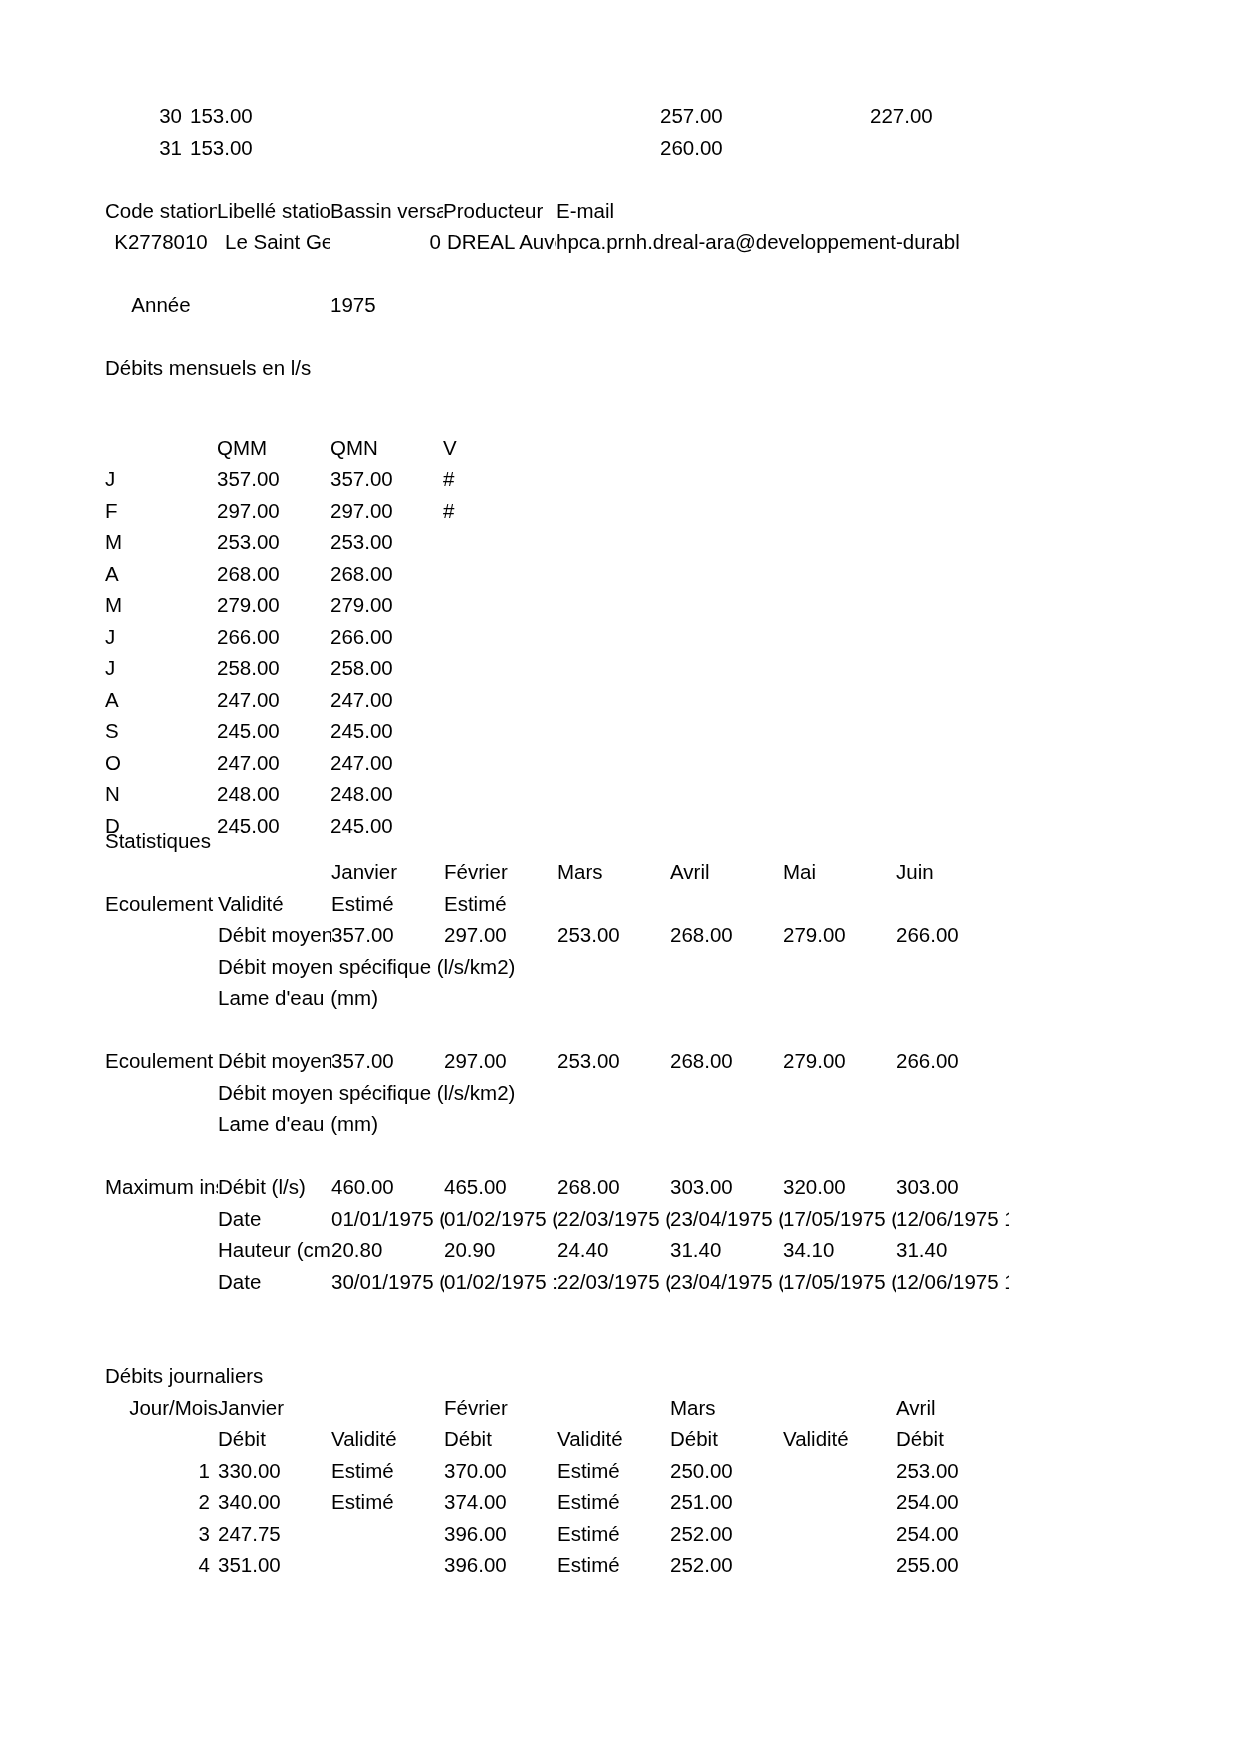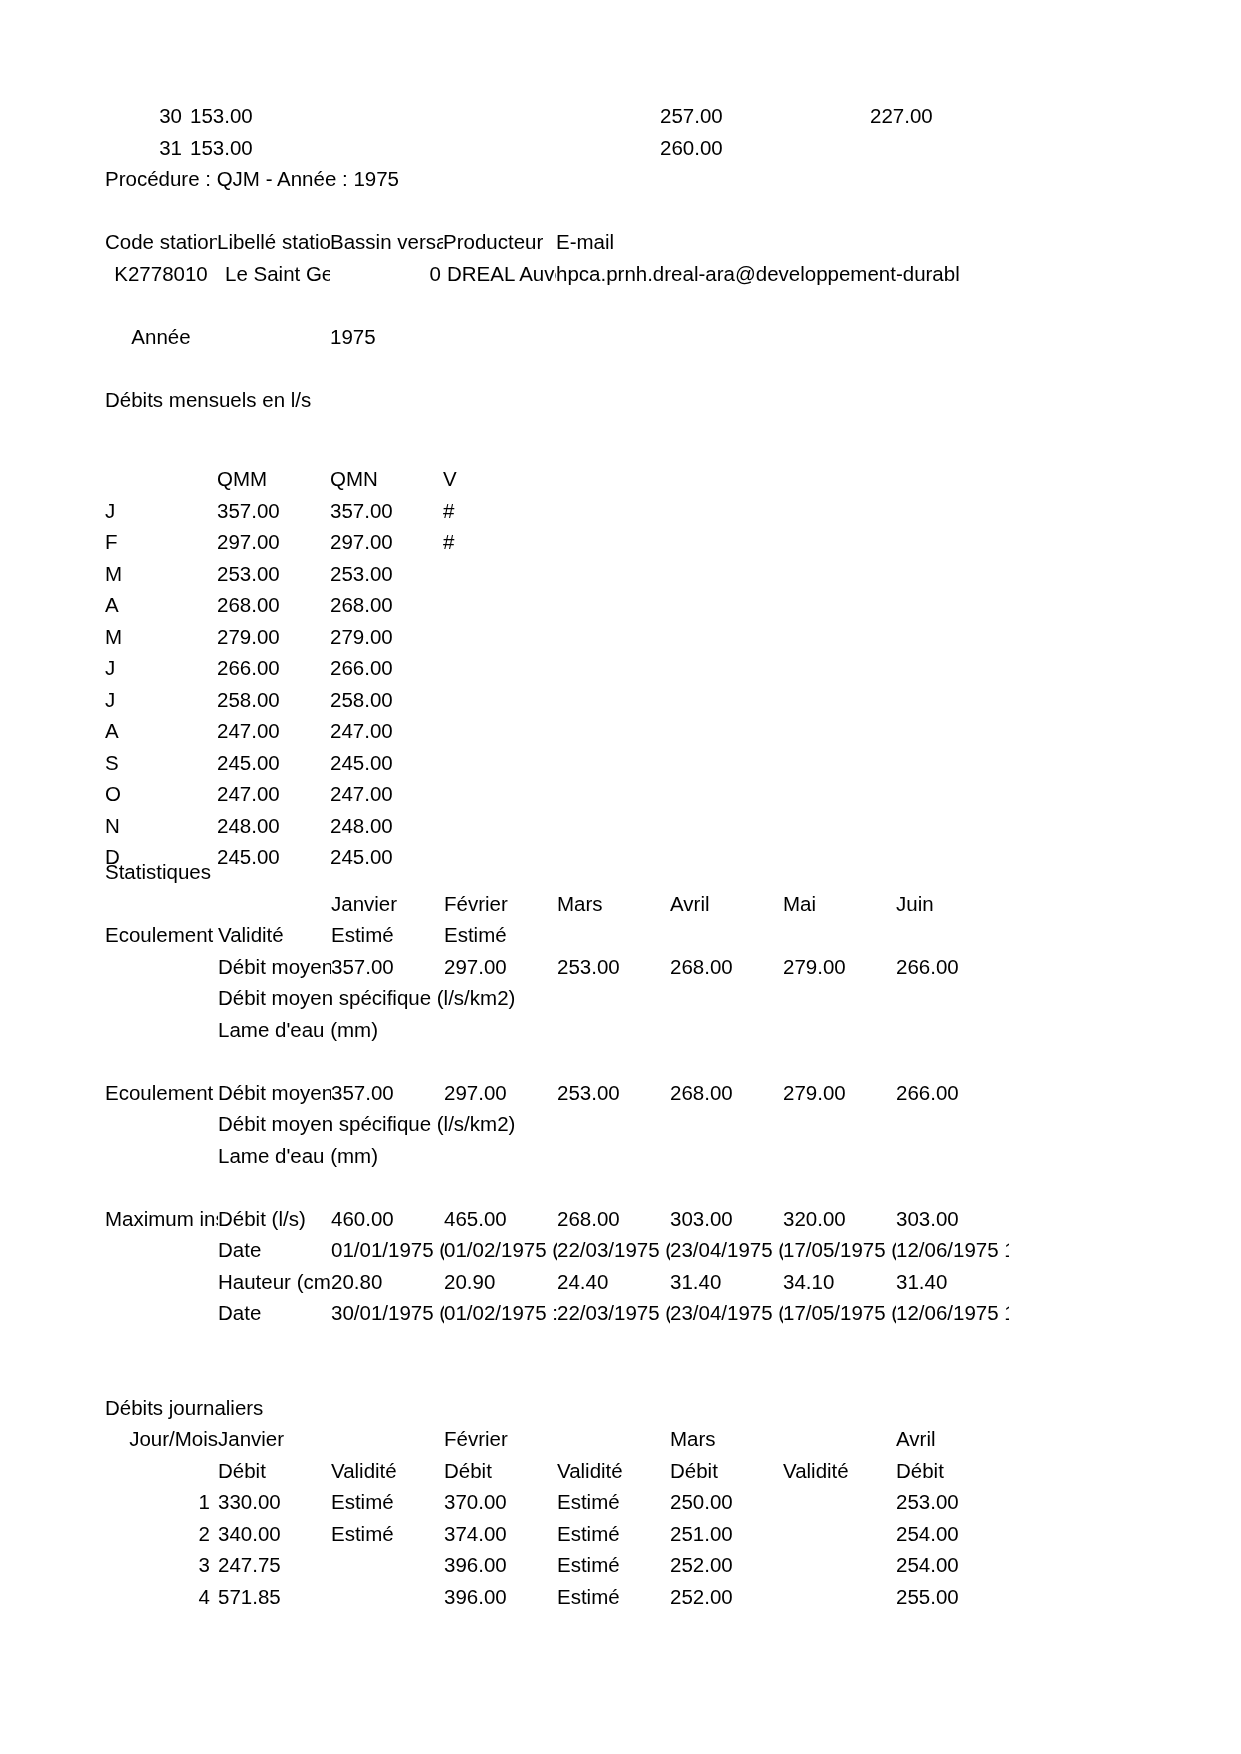--- a/index.html
+++ b/index.html
@@ -90,23 +90,20 @@
       <span class="cell tr-v2">257.00</span>
       <span class="cell tr-v3">227.00</span>
     </div>
     <div class="row top-row">
       <span class="cell tr-day">31</span>
       <span class="cell tr-v1">153.00</span>
       <span class="cell tr-v2">260.00</span>
       <span class="cell tr-v3"></span>
     </div>
 
-    <div class="row">
-      <span class="cell" style="width:1000px">Procédure : QJM - Année : 1975</span>
-    </div>
 
     <div class="row spacer"></div>
 
     <div class="row">
       <span class="cell clip c-label">Code station</span>
       <span class="cell clip c-lbl2">Libellé statio</span>
       <span class="cell clip c-num">Bassin versar</span>
       <span class="cell clip c-num">Producteur</span>
       <span class="cell clip" style="width:500px">E-mail</span>
     </div>
@@ -384,21 +381,21 @@
           <span class="cell d-deb">247.75</span>
           <span class="cell d-val"></span>
           <span class="cell d-deb">396.00</span>
           <span class="cell d-val">Estimé</span>
           <span class="cell d-deb">252.00</span>
           <span class="cell d-val"></span>
           <span class="cell d-deb">254.00</span>
         </div>
         <div class="row">
           <span class="cell d-day">4</span>
-          <span class="cell d-deb">571.85</span>
+          <span class="cell d-deb">351.00</span>
           <span class="cell d-val"></span>
           <span class="cell d-deb">396.00</span>
           <span class="cell d-val">Estimé</span>
           <span class="cell d-deb">252.00</span>
           <span class="cell d-val"></span>
           <span class="cell d-deb">255.00</span>
         </div>
       </div>
 
   </div>

